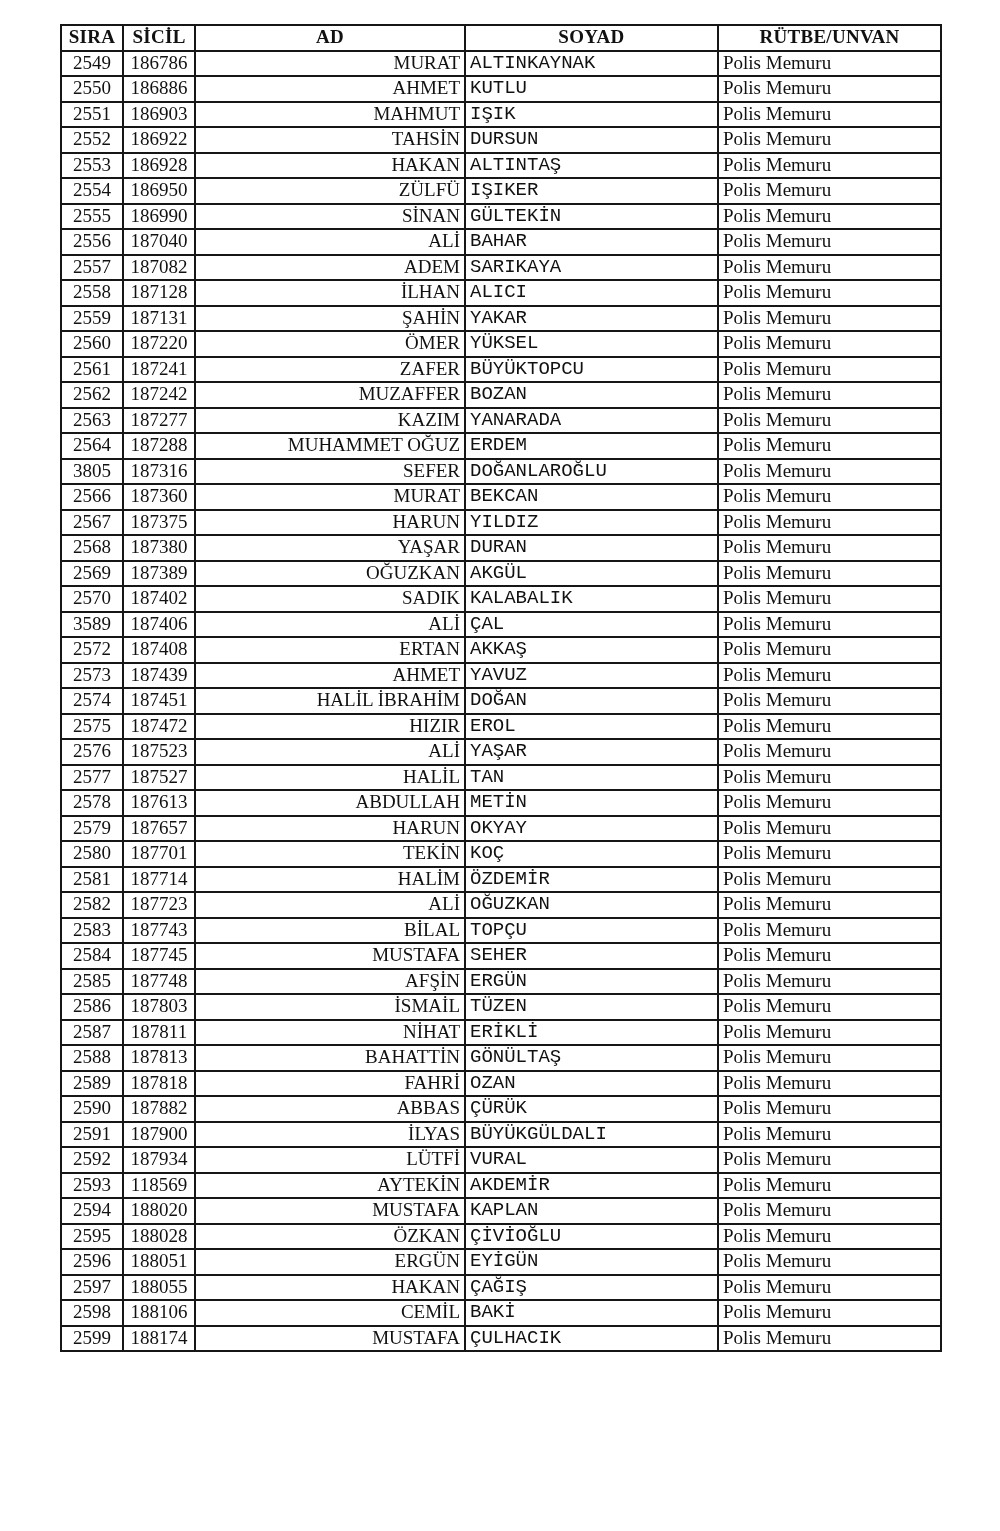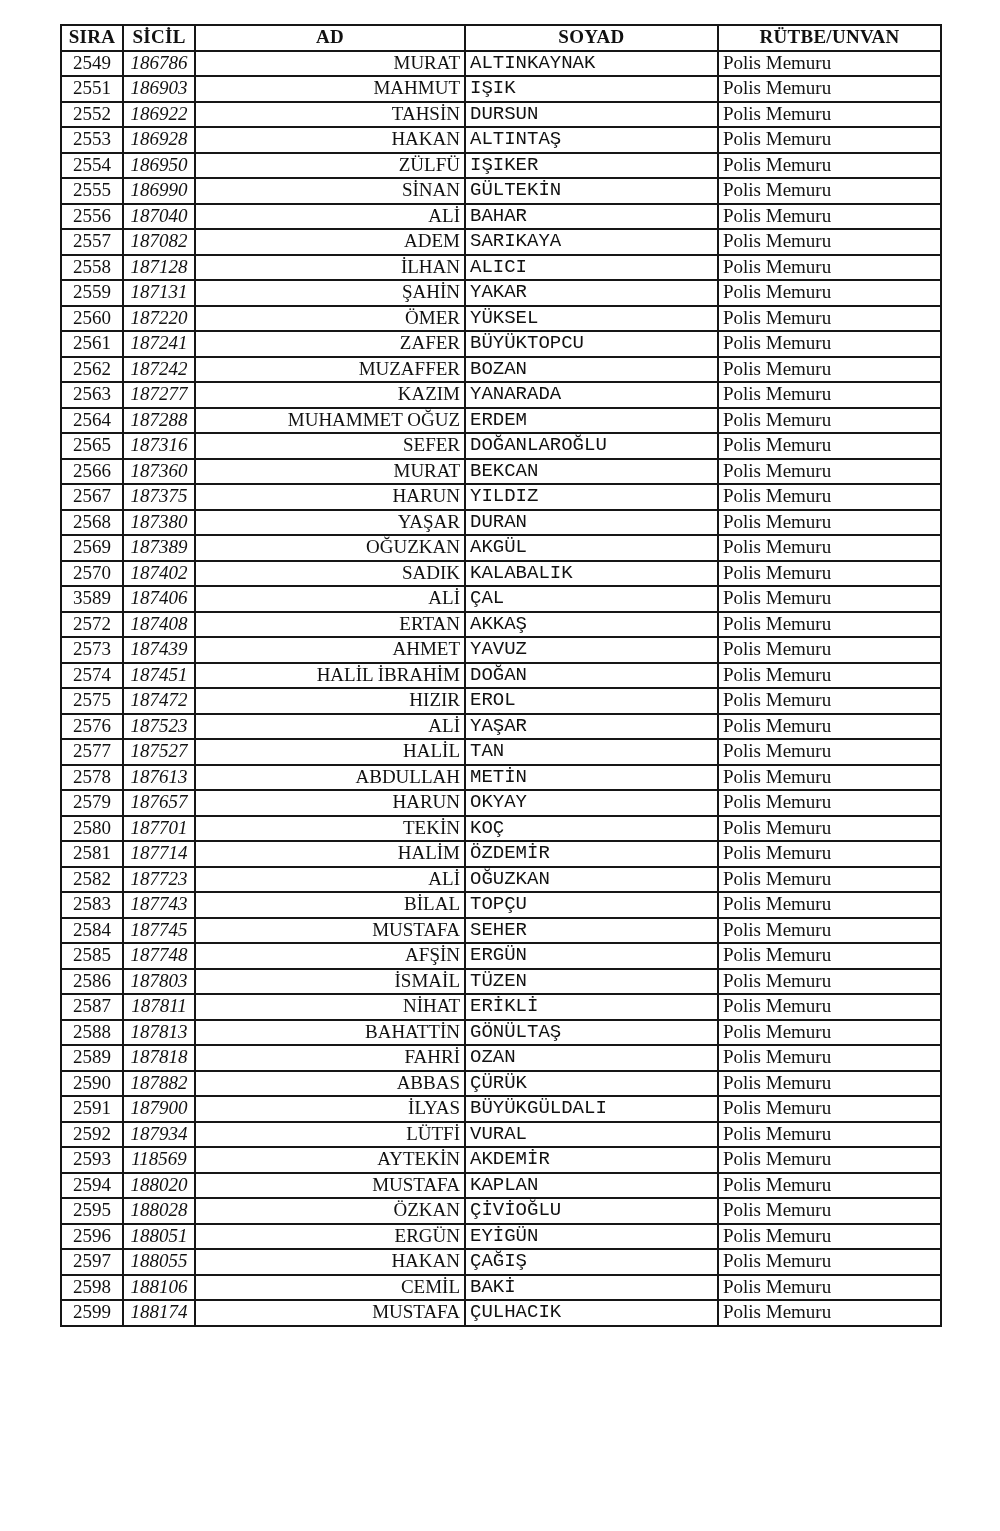--- a/index.html
+++ b/index.html
@@ -46,21 +46,21 @@
   table.scan-table td {
     box-shadow: 0 2px 0 rgba(90, 90, 90, 0.18);
   }
   table.scan-table th {
     font-weight: bold;
     text-align: center;
     font-size: 19px;
     letter-spacing: 0.3px;
   }
   td.col-sira  { text-align: center; }
-  td.col-sicil { text-align: center; padding: 0 1px; font-style: italic; }
+  td.col-sicil { text-align: center; padding: 0 1px; }
   td.col-ad    { text-align: right; }
   td.col-soyad { text-align: left; font-family: Liberation Mono, monospace; }
   td.col-rutbe { text-align: left; margin-left: 44px; }
 </style>
 </head>
 <body>
 
 <div class="page">
   <table class="scan-table">
     <colgroup>
@@ -81,20 +81,27 @@
     </thead>
     <tbody id="table-body">
         <tr>
           <td class="col-sira">2549</td>
           <td class="col-sicil">186786</td>
           <td class="col-ad">MURAT</td>
           <td class="col-soyad">ALTINKAYNAK</td>
           <td class="col-rutbe">Polis Memuru</td>
         </tr>
         <tr>
+          <td class="col-sira">2550</td>
+          <td class="col-sicil">186886</td>
+          <td class="col-ad">AHMET</td>
+          <td class="col-soyad">KUTLU</td>
+          <td class="col-rutbe">Polis Memuru</td>
+        </tr>
+        <tr>
           <td class="col-sira">2551</td>
           <td class="col-sicil">186903</td>
           <td class="col-ad">MAHMUT</td>
           <td class="col-soyad">IŞIK</td>
           <td class="col-rutbe">Polis Memuru</td>
         </tr>
         <tr>
           <td class="col-sira">2552</td>
           <td class="col-sicil">186922</td>
           <td class="col-ad">TAHSİN</td>
@@ -179,21 +186,21 @@
           <td class="col-rutbe">Polis Memuru</td>
         </tr>
         <tr>
           <td class="col-sira">2564</td>
           <td class="col-sicil">187288</td>
           <td class="col-ad">MUHAMMET OĞUZ</td>
           <td class="col-soyad">ERDEM</td>
           <td class="col-rutbe">Polis Memuru</td>
         </tr>
         <tr>
-          <td class="col-sira">2565</td>
+          <td class="col-sira">3805</td>
           <td class="col-sicil">187316</td>
           <td class="col-ad">SEFER</td>
           <td class="col-soyad">DOĞANLAROĞLU</td>
           <td class="col-rutbe">Polis Memuru</td>
         </tr>
         <tr>
           <td class="col-sira">2566</td>
           <td class="col-sicil">187360</td>
           <td class="col-ad">MURAT</td>
           <td class="col-soyad">BEKCAN</td>

